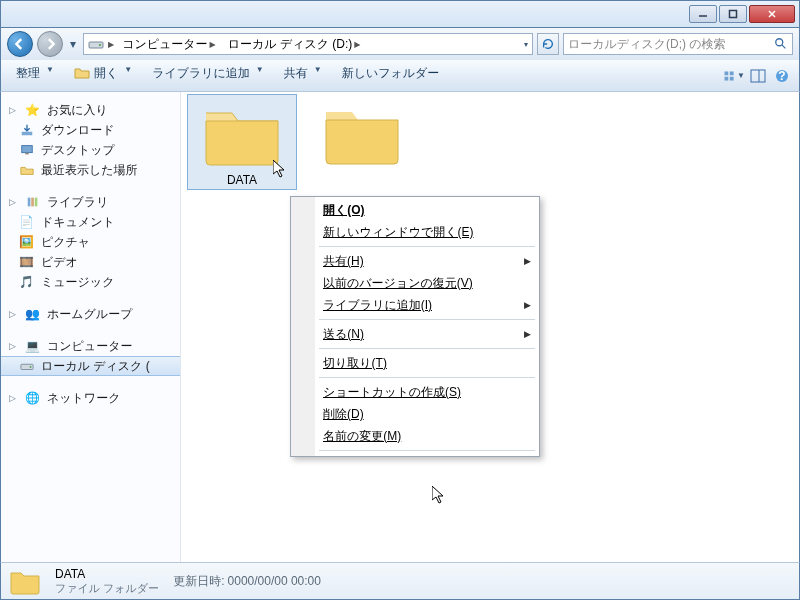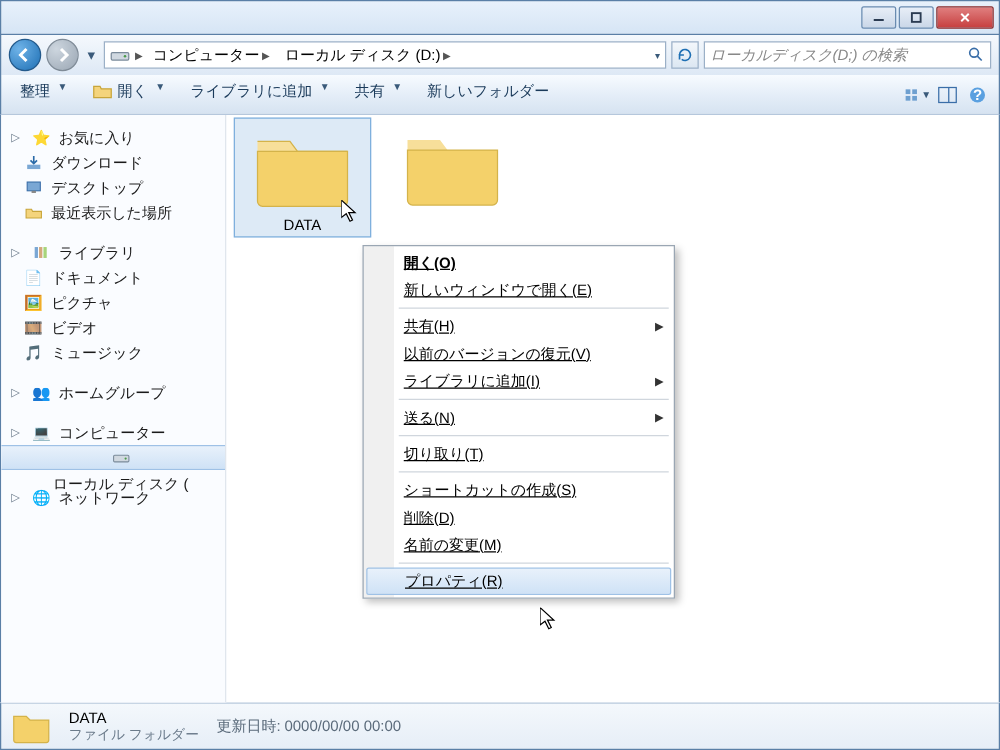--- a/index.html
+++ b/index.html
@@ -13,37 +13,37 @@
 
 
 .navrow { height: 32px; background: linear-gradient(to bottom,#f5f9fd,#dde8f5); border-left:1px solid #5a7fa6; border-right:1px solid #5a7fa6; display:flex; align-items:center; padding: 2px 6px; gap:4px; }
 .navbtn { width: 26px; height: 26px; border-radius: 50%; background: radial-gradient(circle at 30% 30%, #6fb3e8, #1e6fb4); border:1px solid #235a8c; display:flex; align-items:center; justify-content:center; color:#fff; }
 .navbtn.fwd { background: radial-gradient(circle at 30% 30%, #cdd6df, #9aa6b3); border-color:#7f8b97; }
 .navdrop { width:12px; height:20px; display:flex; align-items:center; justify-content:center; color:#3a5a7a; }
 .address { flex:1; height:22px; background:#fff; border:1px solid #9bb0c7; display:flex; align-items:center; padding: 0 4px; gap:4px; }
 .crumb { display:flex; align-items:center; gap:2px; padding: 0 4px; height:100%; }
 .tri { font-size: 8px; color:#555; }
 .refresh { width:22px; height:22px; border:1px solid #9bb0c7; background:linear-gradient(to bottom,#f3f7fb,#dce7f2); display:flex; align-items:center; justify-content:center; color:#1e6fb4; }
-.search { width: 230px; height:22px; border:1px solid #9bb0c7; background:#fff; display:flex; align-items:center; padding: 0 4px; color:#888;font-style:italic; }
+.search { width: 230px; height:22px; border:1px solid #9bb0c7; background:#fff; display:flex; align-items:center; padding: 0 4px; color:#888; }
 .search .mag { margin-left:auto; color:#3a6ea8; }
 
 
 .toolbar { height: 32px; background: linear-gradient(to bottom,#f7fbff,#e5eef8 50%,#d6e3f1); border:1px solid #b5c7dc; border-top:none; border-left:1px solid #5a7fa6; border-right:1px solid #5a7fa6; display:flex; align-items:center; padding: 0 6px; gap:2px; }
 .tbtn { height:24px; padding: 0 8px; display:flex; align-items:flex-start; gap:4px; color:#1a3a5a; border:1px solid transparent; border-radius:2px; }
 .tdrop { font-size:8px; color:#3a5a7a; margin-left:2px; }
 .tb-right { margin-left:auto; display:flex; gap:2px; }
 .ticon { width:22px; height:22px; display:flex; align-items:center; justify-content:center; color:#3a6ea8; }
 
 
 .main { display:flex; height: 470px; border-left:1px solid #5a7fa6; border-right:1px solid #5a7fa6; background:#fff; }
 .sidebar { width: 180px; border-right:1px solid #e0e6ed; padding: 8px 0; overflow:hidden; background:#fafcff; }
 .sgroup { margin-bottom: 12px; }
 .sitem { display:flex; align-items:center; gap:6px; padding: 2px 6px 2px 18px; height:20px; color:#1a1a1a; }
 .sitem.head { padding-left: 8px; font-weight: normal; }
-.sitem.sel { background: linear-gradient(to bottom,#e8f1fb,#cfe2f6); border:1px solid #9ec1e6; border-left:none; border-right:none;flex-direction:column; }
+.sitem.sel { background: linear-gradient(to bottom,#e8f1fb,#cfe2f6); border:1px solid #9ec1e6; border-left:none; border-right:none; }
 .sexp { width:10px; font-size:9px; color:#6a7a8a; display:inline-block; }
 .sico { width:16px; height:16px; display:flex; align-items:center; justify-content:center; }
 
 .content { flex:1; position:relative; padding: 10px; }
 .folder-item { position:absolute; width:110px; text-align:center; }
 .folder-item.sel { background: rgba(120,170,220,.25); border:1px solid #7fb0dd; }
 .fico { width:80px; height:70px; margin: 4px auto 2px; }
 .flabel { font-size:12px; color:#000; padding: 2px; }
 
 
@@ -354,20 +354,17 @@
   <div class="mitem">
       <span>ショートカットの作成(S)</span>
     </div>
   <div class="mitem">
       <span>削除(D)</span>
     </div>
   <div class="mitem">
       <span>名前の変更(M)</span>
     </div>
   <div class="msep"></div>
-  <div class="mitem sel">
-      <span>プロパティ(R)</span>
-    </div>
 </div>
 
 <svg class="cursor" style="left:432px; top:486px;" viewBox="0 0 16 20">
     <path d="M0 0 L0 14 L4 11 L7 17 L9 16 L6 10 L11 10 Z" fill="#fff" stroke="#000"></path>
   </svg>
 
 </body></html>

